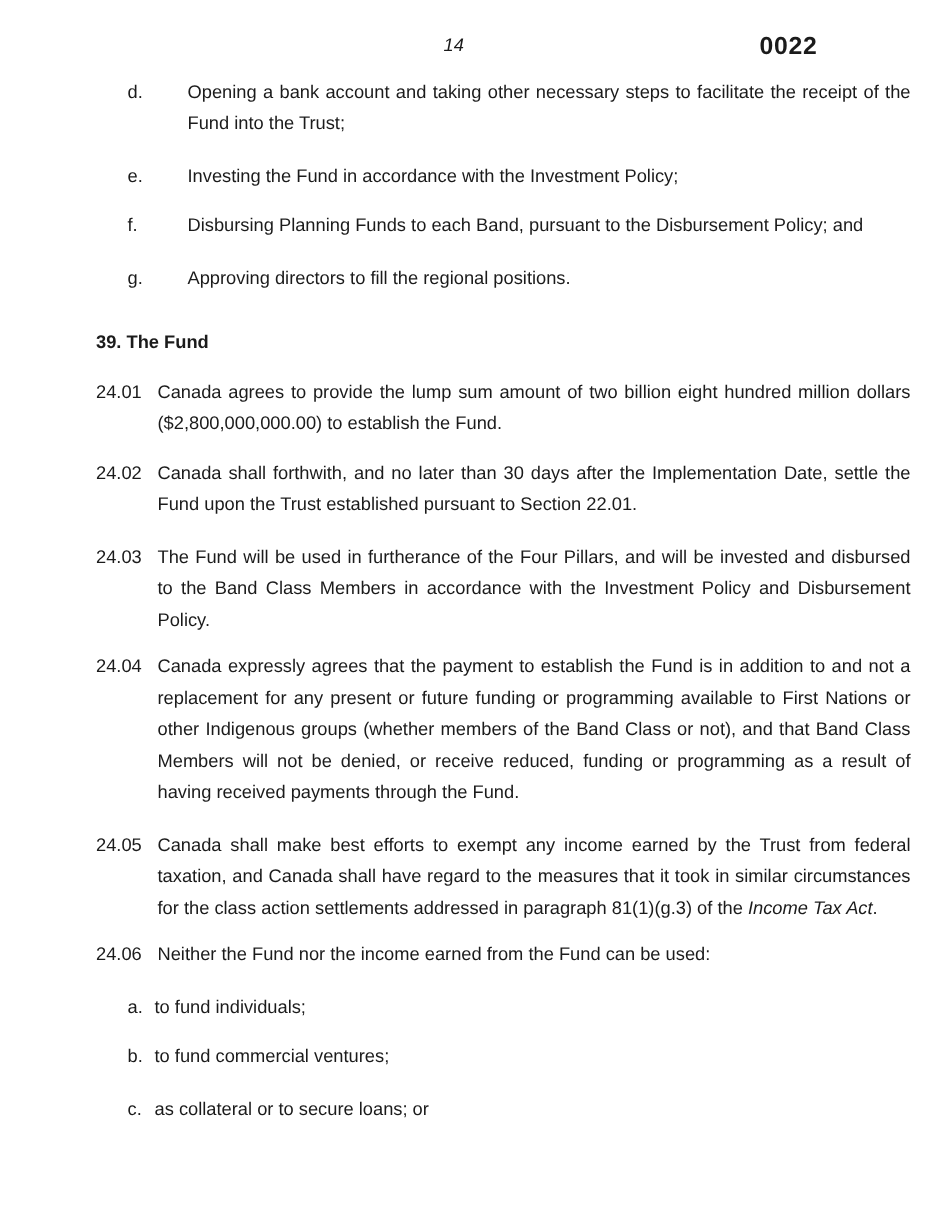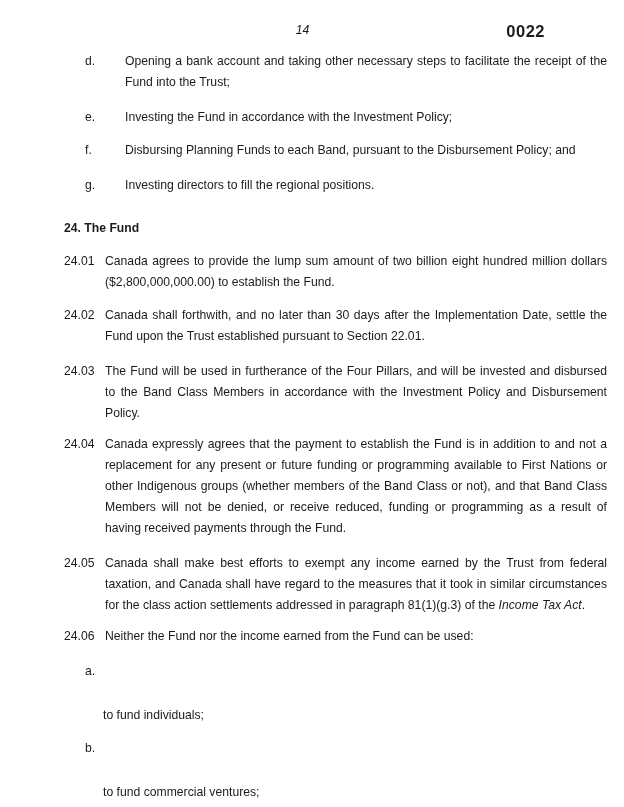--- a/index.html
+++ b/index.html
@@ -30,21 +30,21 @@
   .duty-row { display: flex; margin-left: 21px; }
   .duty-label { flex: none; width: 40px; }
   .duty-text { flex: 1; text-align: justify; }
 
   .clause-row { display: flex; }
   .clause-num { flex: none; width: 41px; }
   .clause-text { flex: 1; text-align: justify; }
 
   .sub-row { display: flex; margin-left: 21px; }
   .sub-label { flex: none; width: 18px; }
-  .sub-text { flex: 1; margin-top: 44px; }
+  .sub-text { flex: 1; }
 
   .section-heading { font-weight: bold; text-align: center; }
   .section-subheading { font-weight: bold; }
 
   .italic { font-style: italic; }
 
   .mb10 { margin-bottom: 10px; justify-content: space-between; }
   .mb12 { margin-bottom: 12px; }
   .mb14 { margin-bottom: 14px; }
   .mb22 { margin-bottom: 22px; }
@@ -68,25 +68,25 @@
     <div class="duty-row mb12">
       <span class="duty-label">e.</span>
       <span class="duty-text">Investing the Fund in accordance with the Investment Policy;</span>
     </div>
     <div class="duty-row mb14">
       <span class="duty-label">f.</span>
       <span class="duty-text">Disbursing Planning Funds to each Band, pursuant to the Disbursement Policy; and</span>
     </div>
     <div class="duty-row mb22">
       <span class="duty-label">g.</span>
-      <span class="duty-text">Investing directors to fill the regional positions.</span>
+      <span class="duty-text">Approving directors to fill the regional positions.</span>
     </div>
 
 
-    <div class="section-subheading mb12">24. The Fund</div>
+    <div class="section-subheading mb12">39. The Fund</div>
 
     <div class="clause-row mb12">
       <span class="clause-num">24.01</span>
       <span class="clause-text">Canada agrees to provide the lump sum amount of two billion eight hundred million dollars ($2,800,000,000.00) to establish the Fund.</span>
     </div>
 
     <div class="clause-row mb14">
       <span class="clause-num">24.02</span>
       <span class="clause-text">Canada shall forthwith, and no later than 30 days after the Implementation Date, settle the Fund upon the Trust established pursuant to Section 22.01.</span>
     </div>

